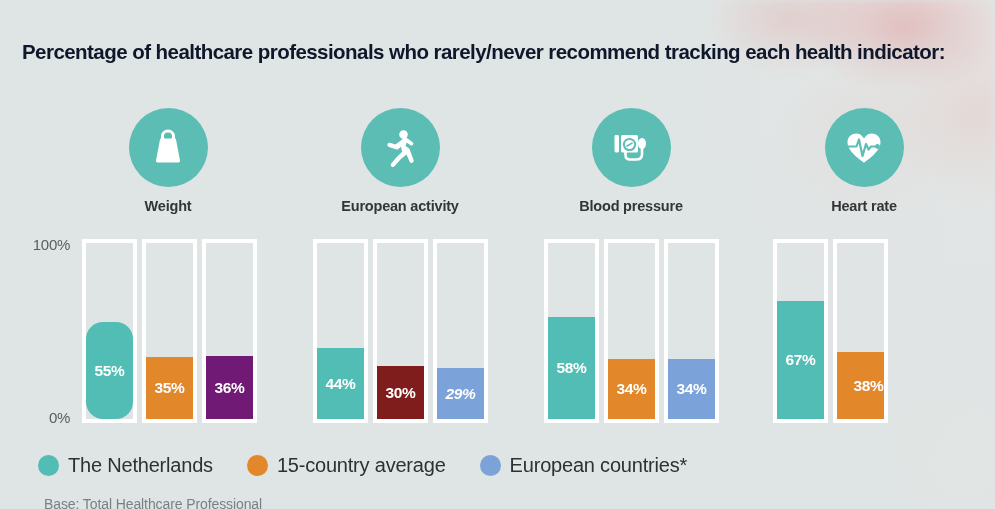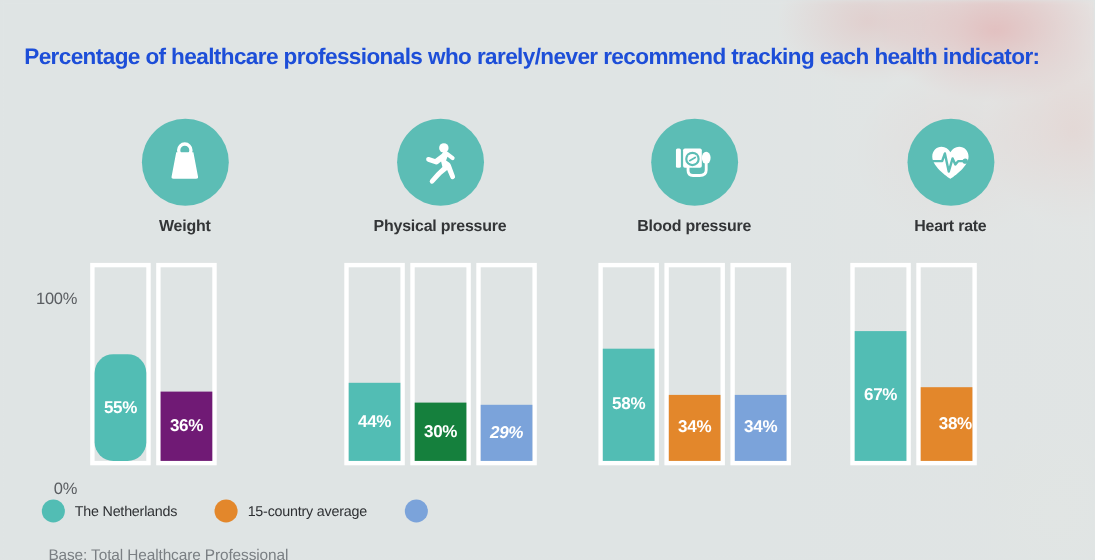--- a/index.html
+++ b/index.html
@@ -43,21 +43,21 @@
 
   
   .title {
     position: absolute;
     left: 22px;
     top: 40px;
     width: 960px;
     font-size: 20.5px;
     font-weight: bold;
     letter-spacing: -0.55px;
-    color: #1d4ed8;
+    color: #0f172a;
     white-space: nowrap;
   }
 
   
   .cat {
     position: absolute;
     top: 108px;
     width: 180px;
     text-align: center;
   }
@@ -80,21 +80,20 @@
   }
 
   
   .axis-label {
     position: absolute;
     right: 0;
     font-size: 15px;
     color: #5a5d61;
     text-align: right;
     letter-spacing: -0.3px;
-    margin-top: 27px;
   }
   .axis-wrap {
     position: absolute;
     left: 8px;
     width: 62px;
     top: 0;
     height: 509px;
   }
 
   
@@ -144,21 +143,21 @@
     margin-right: 34px;
   }
   .legend-dot {
     width: 21px;
     height: 21px;
     border-radius: 50%;
     margin-right: 9px;
     flex: none;
   }
   .legend-text {
-    font-size: 13px;
+    font-size: 20px;
     color: #2e3033;
     letter-spacing: -0.2px;
     white-space: nowrap;
   }
 
   
   .footnote {
     position: absolute;
     left: 44px;
     top: 496px;
@@ -188,21 +187,21 @@
     <div class="cat-label">Weight</div>
   </div>
 
   <div class="cat" id="cat-1" style="left:310px;">
     <div class="circle">
       <svg width="44" height="44" viewBox="0 0 44 44" aria-hidden="true">
         <circle cx="25.5" cy="8.5" r="4.3" fill="#ffffff"></circle>
         <path d="M23.5 14 L17.5 18.5 L12 16.8 Q9.8 16.3 9.4 18.3 Q9 20.3 11 21 L17.8 23.3 Q19.3 23.8 20.4 22.9 L23 20.8 L24.2 25.8 L18.5 31.2 L13.2 37.5 Q11.8 39.2 13.4 40.5 Q15 41.8 16.4 40.2 L23.2 32.8 L28.5 28.6 L31.5 35.5 Q32.3 37.4 34.3 36.7 Q36.3 36 35.6 34 L31.8 23.8 Q31.3 22.4 30.2 21.7 L27.5 19.9 L28.8 16.6 L32.4 19.2 Q33.9 20.2 35 18.8 Q36 17.4 34.6 16.3 L29.2 12.2 Q27 10.6 24.8 12.4 Z" fill="#ffffff"></path>
       </svg>
     </div>
-    <div class="cat-label">Physical pressure</div>
+    <div class="cat-label">European activity</div>
   </div>
 
   <div class="cat" id="cat-2" style="left:541px;">
     <div class="circle">
       <svg width="46" height="46" viewBox="0 0 46 46" aria-hidden="true">
         <rect x="6.5" y="10" width="4.5" height="17.5" rx="1.4" fill="#ffffff"></rect>
         <rect x="13" y="10" width="17" height="17.5" rx="1.6" fill="#ffffff"></rect>
         <circle cx="21.5" cy="19.5" r="6.6" fill="#5cbdb5"></circle>
         <circle cx="21.5" cy="19.5" r="4.6" fill="#ffffff"></circle>
         <rect x="17.8" y="18.8" width="7.4" height="1.6" rx="0.8" fill="#5cbdb5" transform="rotate(-30 21.5 19.6)"></rect>
@@ -229,33 +228,38 @@
     <div class="axis-label" style="top:409px;">0%</div>
   </div>
 
   <div class="group" id="group-0" style="left:82px;">
       <div class="bar-outer">
         <div class="bar-fill" style="height: 97px; background: rgb(82, 189, 180); border-radius: 17px;">
           <span class="bar-value">55%</span>
         </div>
       </div>
       <div class="bar-outer">
+        <div class="bar-fill" style="height: 62px; background: rgb(227, 135, 43);">
+          <span class="bar-value">35%</span>
+        </div>
+      </div>
+      <div class="bar-outer">
         <div class="bar-fill" style="height: 63px; background: #701a75;">
           <span class="bar-value">36%</span>
         </div>
       </div>
     </div>
   <div class="group" id="group-1" style="left:313px;">
       <div class="bar-outer">
         <div class="bar-fill" style="height: 71px; background: rgb(82, 189, 180);">
           <span class="bar-value">44%</span>
         </div>
       </div>
       <div class="bar-outer">
-        <div class="bar-fill" style="height: 53px; background: #15803d;">
+        <div class="bar-fill" style="height: 53px; background: #7f1d1d;">
           <span class="bar-value">30%</span>
         </div>
       </div>
       <div class="bar-outer">
         <div class="bar-fill" style="height: 51px; background: rgb(123, 163, 218); font-style: italic;">
           <span class="bar-value">29%</span>
         </div>
       </div>
     </div>
   <div class="group" id="group-2" style="left:544px;">
@@ -292,17 +296,18 @@
       <div class="legend-item">
         <span class="legend-dot" style="background: rgb(82, 189, 180);"></span>
         <span class="legend-text">The Netherlands</span>
       </div>
       <div class="legend-item">
         <span class="legend-dot" style="background: rgb(227, 135, 43);"></span>
         <span class="legend-text">15-country average</span>
       </div>
       <div class="legend-item">
         <span class="legend-dot" style="background: rgb(123, 163, 218);"></span>
+        <span class="legend-text">European countries*</span>
       </div>
     </div>
 
   <div class="footnote">Base: Total Healthcare Professional</div>
 </div>
 
 </body></html>

